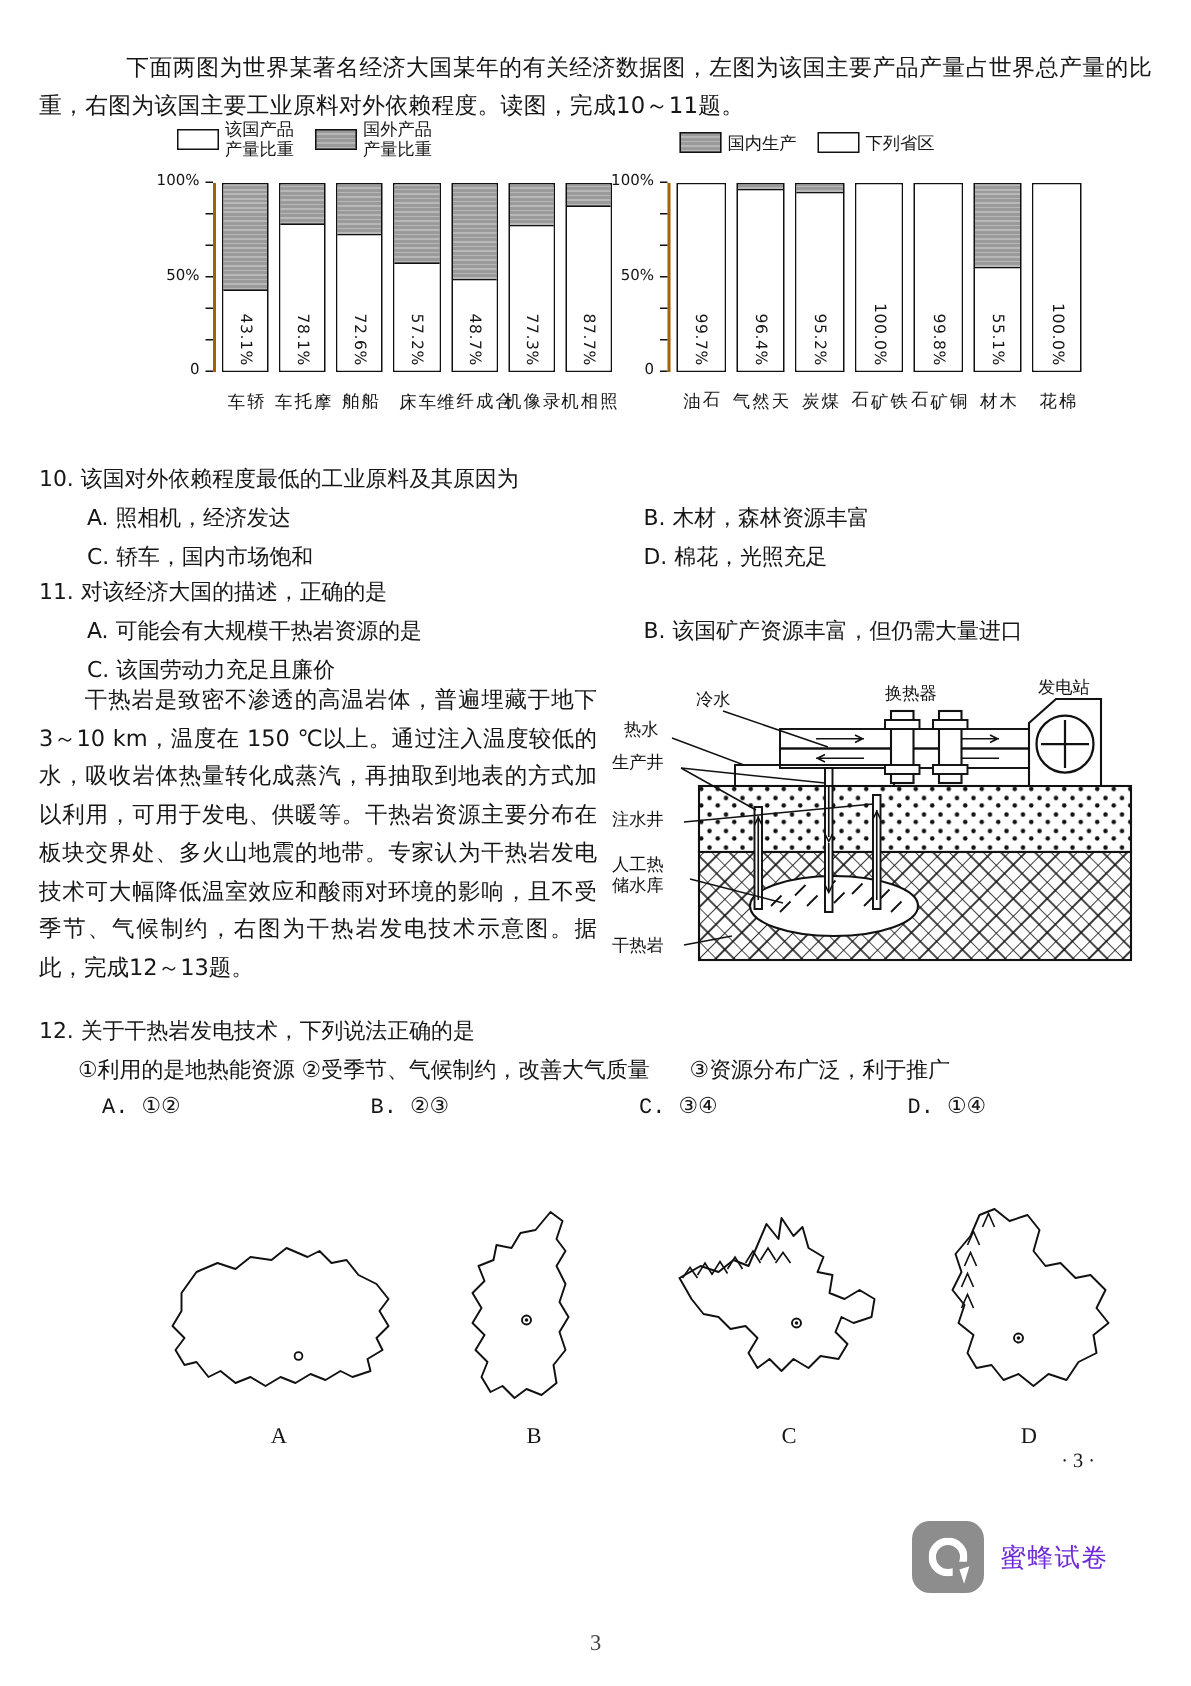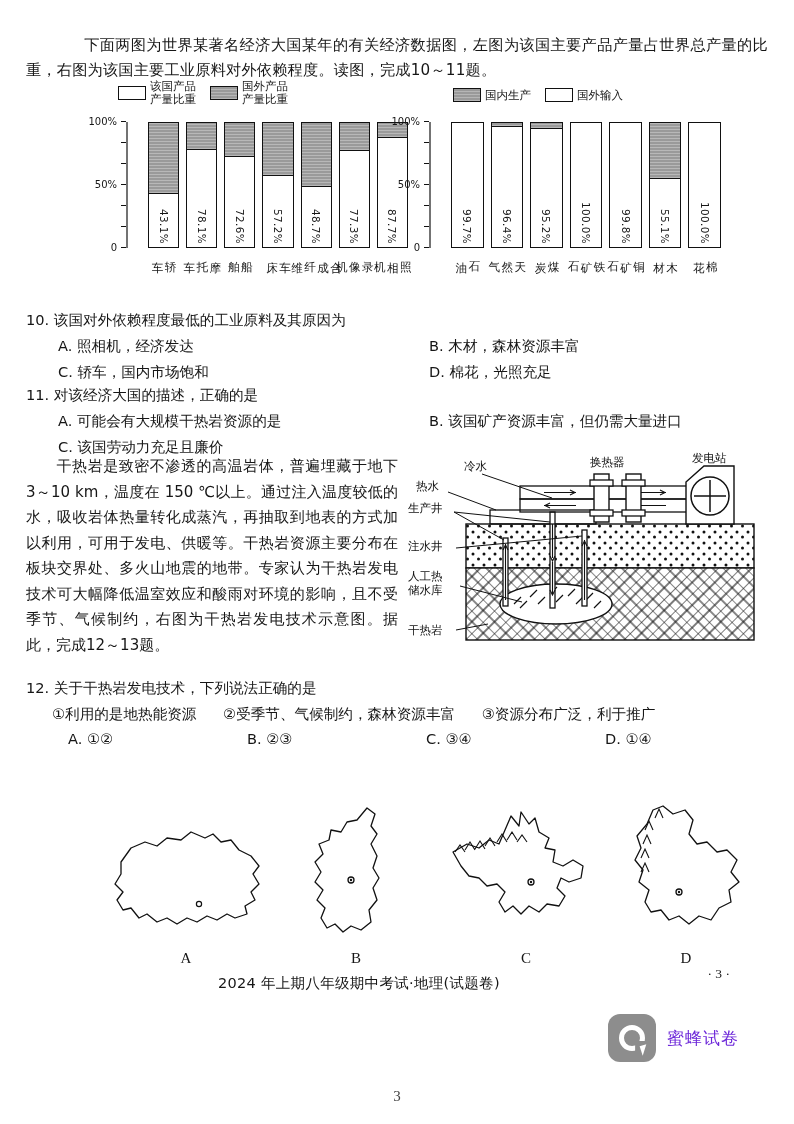--- a/index.html
+++ b/index.html
@@ -79,25 +79,25 @@
 
   .plot {
     position: absolute;
     left: 0;
     bottom: 44px;
     height: 126px;
     width: 100%;
   }
   .axis-y {
     position: absolute;
-    left: 8px;
+    left: 24px;
     bottom: 0;
     width: 1.6px;
     height: 126px;
-    background: #737373;
+    background: #a16207;
   }
   .axis-y .tick {
     position: absolute;
     left: -5px;
     width: 5px;
     height: 1.4px;
     background: #111;
   }
   .ylab {
     position: absolute;
@@ -177,21 +177,21 @@
     line-height: 23px;
   }
   .q-stem { margin-bottom: 2px; }
   .q-opts { display: flex; flex-wrap: wrap; align-items: center; }
   .q-opts .opt {
     width: 50%;
     box-sizing: border-box;
     padding-left: 32px;
     line-height: 26px;
   }
-  .q-opts.four-up .opt { width: 25%; padding-left: 16px; }
+  .q-opts.four-up .opt { width: 25%; padding-left: 16px; font-family: Liberation Mono, monospace; }
 
   
   .passage {
     position: absolute;
     left: 26px;
     top: 454px;
     width: 372px;
     font-size: 15px;
     line-height: 25.5px;
     text-align: justify;
@@ -410,21 +410,21 @@
     </div>
 
     <div class="chart-box" id="chart-right">
       <div class="legend" style="left:32px;top:8px">
         <div class="legend-item">
           <span class="swatch sw-gray"></span>
           <span class="legend-label">国内生产</span>
         </div>
         <div class="legend-item">
           <span class="swatch sw-white"></span>
-          <span class="legend-label">国外输入</span>
+          <span class="legend-label">下列省区</span>
         </div>
       </div>
       <div class="plot">
         <div class="axis-y">
           <div class="tick" style="bottom:126px">
               <span class="ylab">100%</span>
             </div>
           <div class="tick" style="bottom:105px"></div>
           <div class="tick" style="bottom:84px"></div>
           <div class="tick" style="bottom:63px">
@@ -627,22 +627,22 @@
     </svg>
   </div>
 
   <div class="q" style="top:676px">
     <div class="q-stem">
       <span>12.</span>
       <span>关于干热岩发电技术，下列说法正确的是</span>
     </div>
     <div style="padding-left:26px;line-height:25px">
       <div>
-        <span style="margin-right:22px">①利用的是地热能资源</span>
-        <span style="margin-right:22px">②受季节、气候制约，森林资源丰富</span>
+        <span style="">①利用的是地热能资源</span>
+        <span style="margin-right:22px">②受季节、气候制约，改善大气质量</span>
         <span>③资源分布广泛，利于推广</span>
       </div>
     </div>
     <div class="q-opts four-up" style="padding-left:26px">
       <div class="opt">A. ①②</div>
       <div class="opt">B. ②③</div>
       <div class="opt">C. ③④</div>
       <div class="opt">D. ①④</div>
     </div>
   </div>
@@ -697,21 +697,20 @@
           <path d="M44 30 l4 -9 l4 9 M42 44 l4 -9 l4 9 M40 58 l4 -9 l4 9 M40 72 l4 -9 l4 9
                    M54 18 l4 -9 l4 9"></path>
         </g>
         <circle cx="78" cy="92" r="3" fill="none" stroke="#111" stroke-width="1.3"></circle>
         <circle cx="78" cy="92" r="1.2" fill="#111"></circle>
       </svg>
       <div class="map-letter">D</div>
     </div>
   </div>
 
-  <div class="footer-title">2024 年上期八年级期中考试·地理(试题卷)</div>
   <div class="folio-right">· 3 ·</div>
 
   <div class="watermark">
     <div class="wm-logo">
       <div class="ring"></div>
       <div class="cursor"></div>
     </div>
     <div class="wm-text">蜜蜂试卷</div>
   </div>
 

